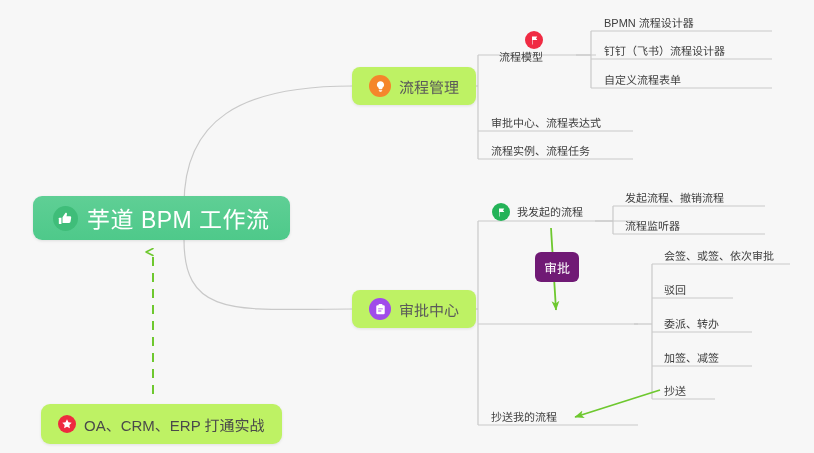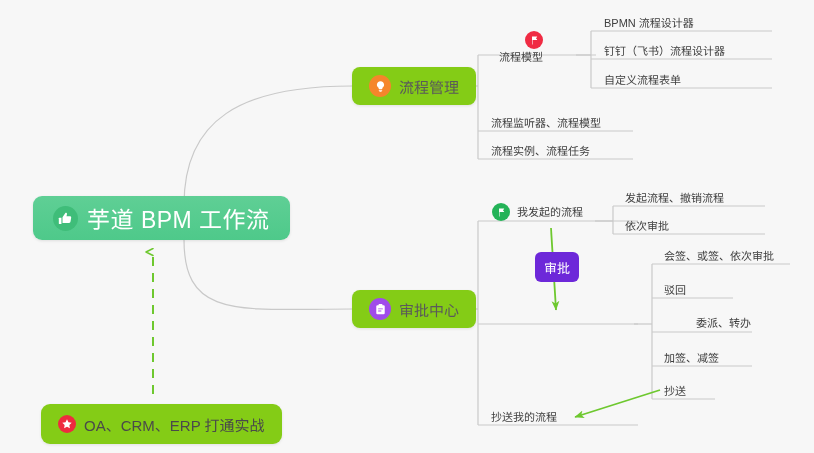--- a/index.html
+++ b/index.html
@@ -49,21 +49,21 @@
   }
   .root-label {
     color: #ffffff;
     font-size: 23px;
     letter-spacing: 0.5px;
     margin-left: 9px;
   }
 
   
   .card-node {
-    background: #84cc16;
+    background: #bef264;
     border-radius: 8px;
     padding: 0 17px;
     height: 38px;
     box-shadow: 0 1px 3px rgba(0,0,0,0.09);
   }
   .card-label {
     color: #5a5a5a;
     font-size: 15px;
     margin-left: 8px;
   }
@@ -110,21 +110,21 @@
     width: 25px;
     height: 25px;
     flex-basis: 25px;
     background: #3fbd79;
   }
   .badge svg { display: block; }
 
   
   .tag-pill {
     position: absolute;
-    background: #6d28d9;
+    background: #701a75;
     border-radius: 6px;
     padding: 0 9px;
     height: 30px;
     display: flex;
     align-items: center;
     justify-content: center;
   }
   .tag-pill span {
     color: #ffffff;
     font-size: 13px;
@@ -237,21 +237,21 @@
 
   <div class="node leaf-node" style="left:604px; top:65px;">
     <span class="leaf-label">自定义流程表单</span>
   </div>
 
   <div class="node leaf-node" style="left:604px; top:36px;">
     <span class="leaf-label">钉钉（飞书）流程设计器</span>
   </div>
 
   <div class="node leaf-node" style="left:491px; top:108px;">
-    <span class="leaf-label">流程监听器、流程模型</span>
+    <span class="leaf-label">审批中心、流程表达式</span>
   </div>
 
   <div class="node leaf-node" style="left:491px; top:136px;">
     <span class="leaf-label">流程实例、流程任务</span>
   </div>
 
   <div class="node card-node" style="left:352px; top:290px;">
     <span class="badge big" style="background:#a04bea;">
       <svg width="13" height="13" viewBox="0 0 24 24" fill="#ffffff">
         <rect x="4.2" y="4.2" width="15.6" height="16.4" rx="2.2"></rect>
@@ -272,33 +272,33 @@
       </svg>
     </span>
     <span class="leaf-label with-icon">我发起的流程</span>
   </div>
 
   <div class="node leaf-node" style="left:625px; top:183px;">
     <span class="leaf-label">发起流程、撤销流程</span>
   </div>
 
   <div class="node leaf-node" style="left:625px; top:211px;">
-    <span class="leaf-label">依次审批</span>
+    <span class="leaf-label">流程监听器</span>
   </div>
 
 
   <div class="node leaf-node" style="left:664px; top:241px;align-items:flex-end;">
     <span class="leaf-label">会签、或签、依次审批</span>
   </div>
 
   <div class="node leaf-node" style="left:664px; top:275px;">
     <span class="leaf-label">驳回</span>
   </div>
 
-  <div class="node leaf-node" style="left:696px; top:309px;font-family:Liberation Mono, monospace;">
+  <div class="node leaf-node" style="left:664px; top:309px;">
     <span class="leaf-label">委派、转办</span>
   </div>
 
   <div class="node leaf-node" style="left:664px; top:343px;">
     <span class="leaf-label">加签、减签</span>
   </div>
 
   <div class="node leaf-node" style="left:664px; top:376px;">
     <span class="leaf-label">抄送</span>
   </div>

